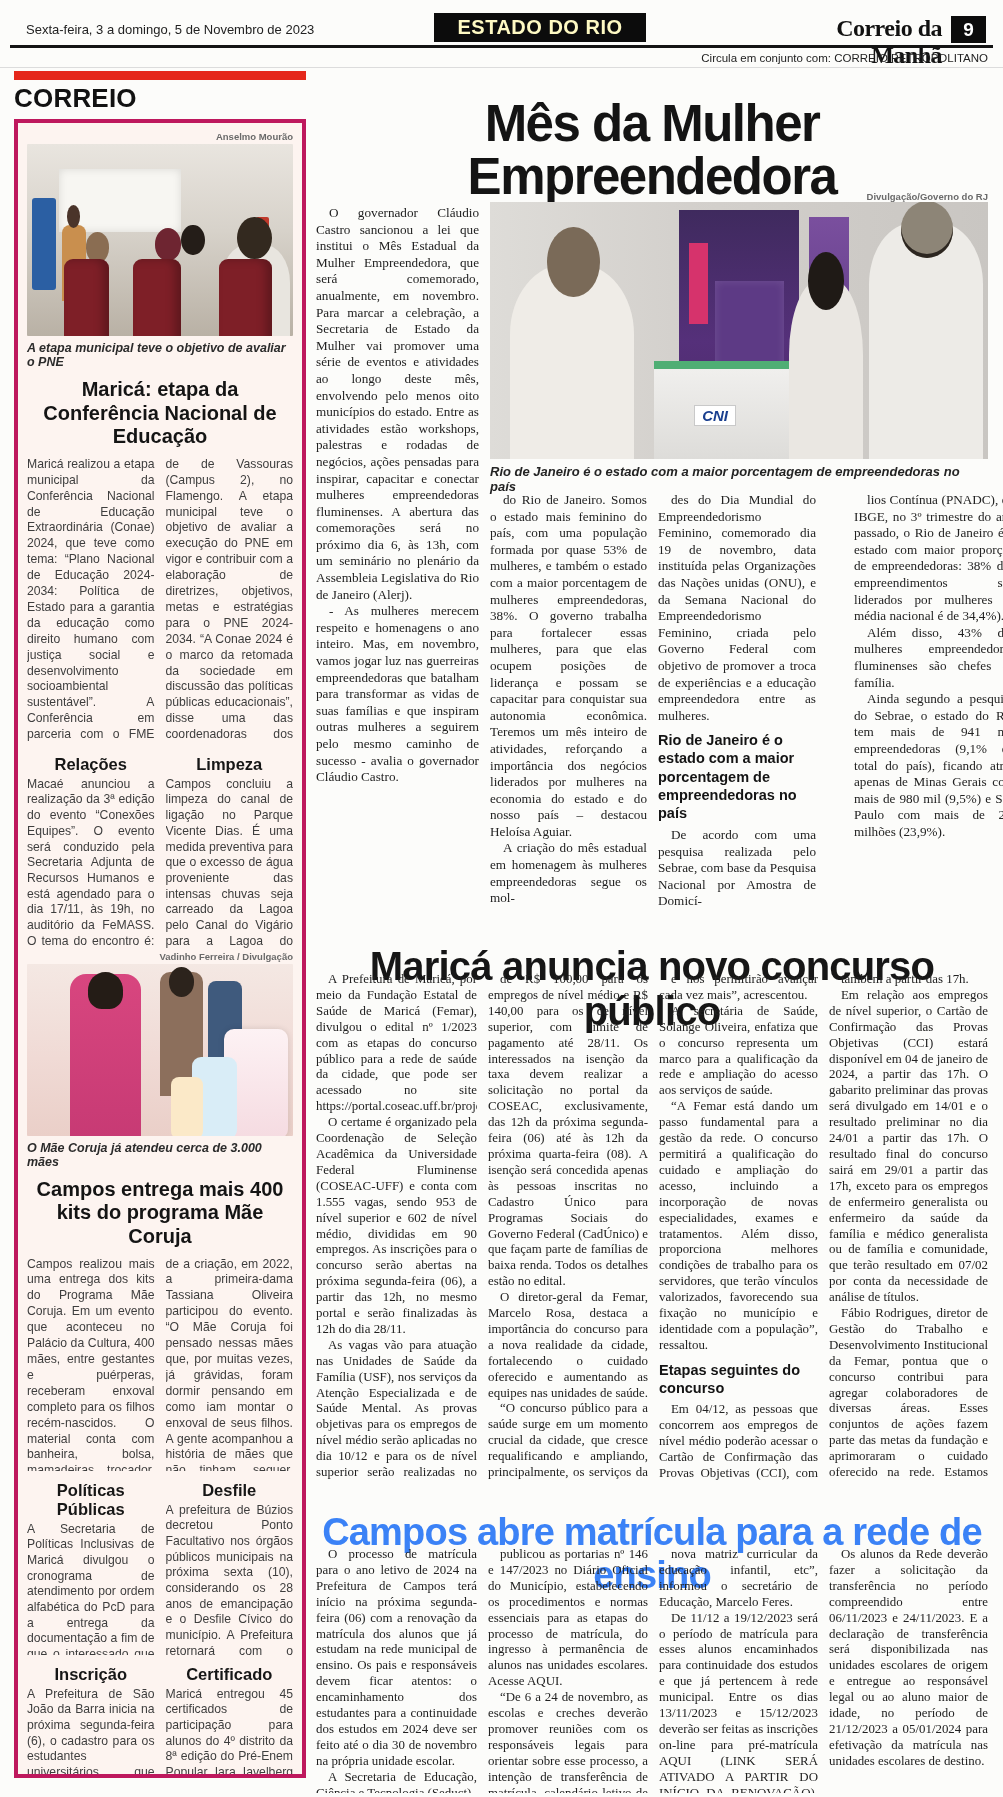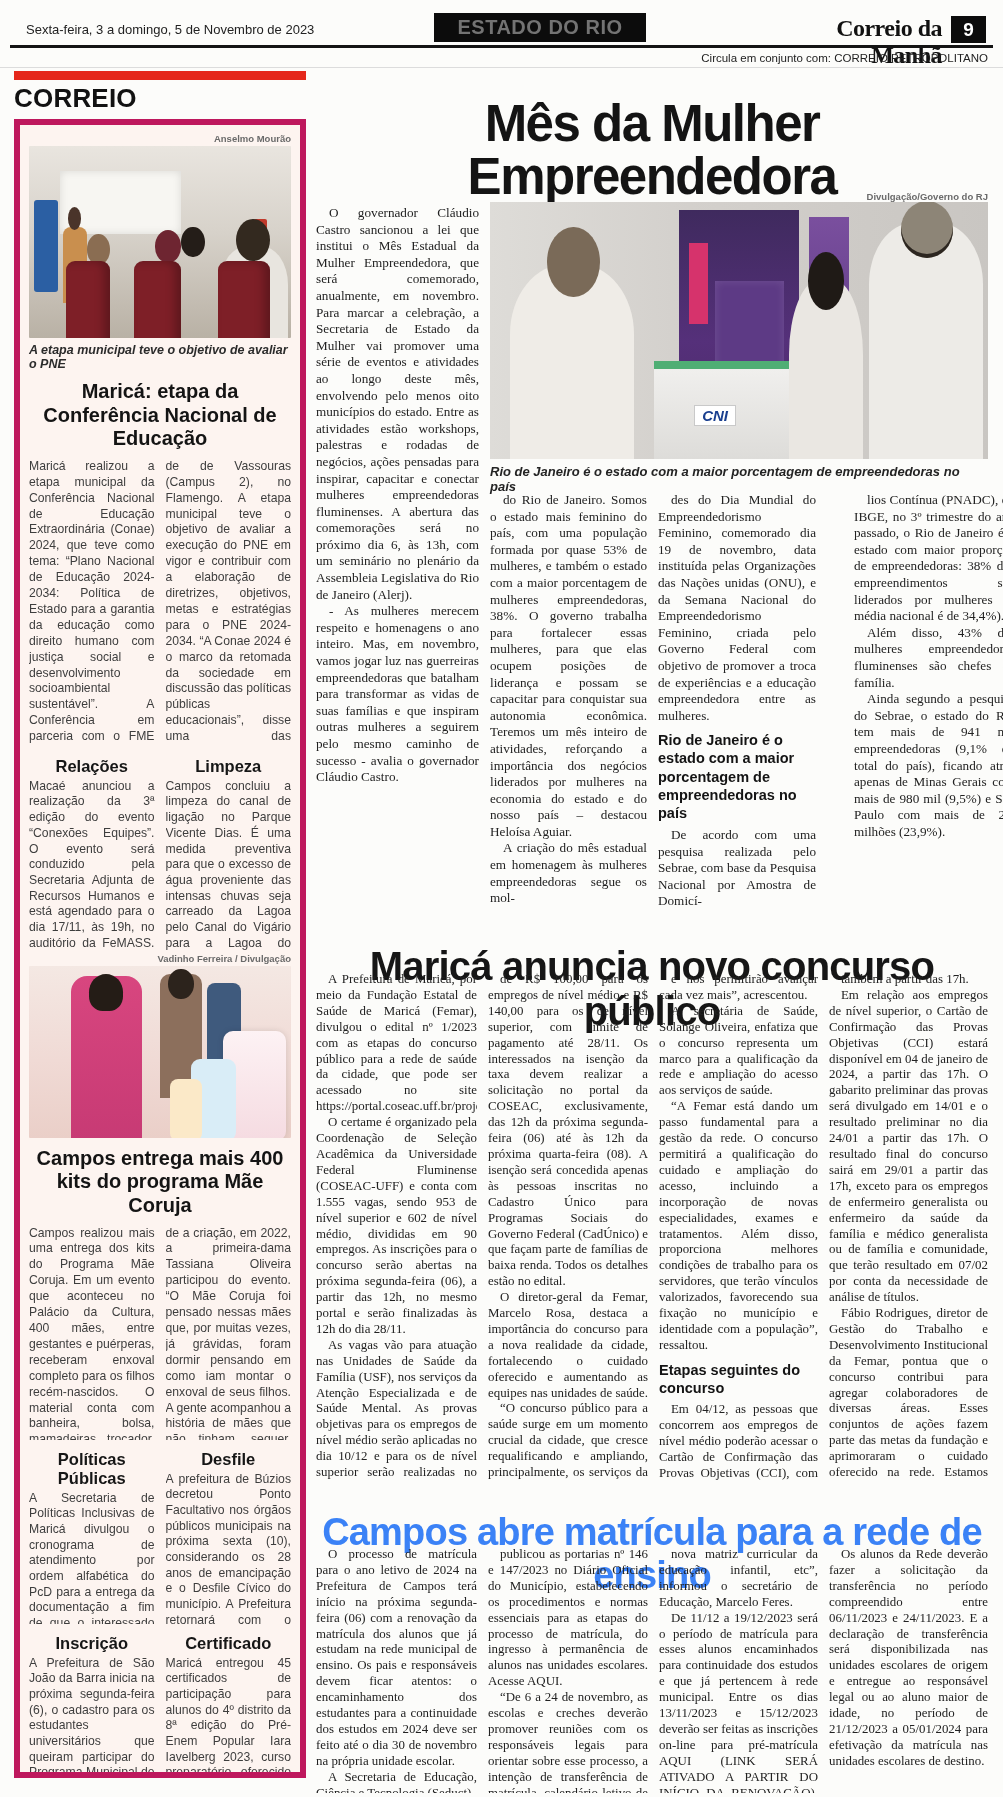--- a/index.html
+++ b/index.html
@@ -2,31 +2,31 @@
 <html lang="pt-BR"><head>
 <meta charset="utf-8">
 <style>
   * { box-sizing: border-box; }
   html,body { margin:0; padding:0; }
   body { font-family:"Liberation Sans", sans-serif; background:#e9e9e9; }
   .page { position:relative; width:1003px; height:1797px; background:#fcfcfa; overflow:hidden; color:#1a1a1a; margin:0 auto; }
 
   
   .h-date { position:absolute; left:26px; top:22px; font-size:13px; color:#222; }
-  .h-section { position:absolute; left:434px; top:13px; width:212px; height:29px; background:#0c0c0c; color:#737373; font-weight:700; font-size:20px; text-align:center; line-height:29px; letter-spacing:.5px; }
+  .h-section { position:absolute; left:434px; top:13px; width:212px; height:29px; background:#0c0c0c; color:#fef9c3; font-weight:700; font-size:20px; text-align:center; line-height:29px; letter-spacing:.5px; }
   .h-masthead { position:absolute; left:770px; top:15px; width:172px; text-align:right; font-family:Liberation Serif, serif; font-weight:700; font-size:24px; letter-spacing:-.5px; color:#111; }
   .h-page { position:absolute; left:951px; top:16px; width:35px; height:27px; background:#0c0c0c; color:#fff; font-weight:700; font-size:19px; text-align:center; line-height:27px; }
   .h-rule { position:absolute; left:10px; top:45px; width:983px; height:3px; background:#141414; }
   .h-circ { position:absolute; left:600px; top:52px; width:388px; text-align:right; font-size:11.5px; color:#222; }
   .h-hair { position:absolute; left:0; top:67px; width:1003px; height:1px; background:#dcdcdc; }
 
   
   .cf-bar { position:absolute; left:14px; top:71px; width:292px; height:9px; background:#e5271b; }
   .cf-title { position:absolute; left:14px; top:83px; width:292px; font-size:26px; font-weight:800; letter-spacing:.2px; color:#121212; }
-  .left-box { position:absolute; left:14px; top:119px; width:292px; height:1659px; border:6px solid #be185d; background:#fdf4f0; padding:6px 9px; overflow:hidden; }
+  .left-box { position:absolute; left:14px; top:119px; width:292px; height:1659px; border:4px solid #be185d; background:#fdf4f0; padding:6px 9px; overflow:hidden; }
   .credit { text-align:right; font-size:9.5px; font-weight:700; color:#6a6a6a; margin:2px 0; }
   .lphoto { position:relative; overflow:hidden; border-radius:1px; }
   .lphoto1 { height:192px; background:linear-gradient(180deg,#e9e5df 0%,#d7d2ca 45%,#b9b1a5 100%); }
   .lphoto2 { height:172px; background:linear-gradient(180deg,#f4e8e3 0%,#f0dad5 55%,#eacfc8 100%); }
   .lcaption { margin-top:5px; font-size:12.5px; font-weight:700; font-style:italic; color:#2b2b2b; }
   .ltitle { margin:9px 2px 2px; text-align:center; font-size:20px; line-height:1.18; font-weight:800; color:#141414; }
   .lcols { display:flex; gap:11px; margin-top:8px; }
   .lcol { flex:1; font-size:12.2px; line-height:15.9px; text-align:justify; color:#3e3e3e; overflow:hidden; }
   .lcols1 { height:288px; }
   .lcols2 { height:214px; }
@@ -168,20 +168,21 @@
 
     <div class="credit">Vadinho Ferreira / Divulgação</div>
     <div class="lphoto lphoto2">
       <div class="p2-fig"></div>
       <div class="p2-fig2"></div>
       <div class="p2-fig3"></div>
       <div class="p2-kit1"></div>
       <div class="p2-kit2"></div>
       <div class="p2-kit3"></div>
     </div>
+    <div class="lcaption">O Mãe Coruja já atendeu cerca de 3.000 mães</div>
     <h2 class="ltitle">Campos entrega mais 400 kits do programa Mãe Coruja</h2>
     <div class="lcols lcols2">
       <div class="lcol">
           <p>Campos realizou mais uma entrega dos kits do Programa Mãe Coruja. Em um evento que aconteceu no Palácio da Cultura, 400 mães, entre gestantes e puérperas, receberam enxoval completo para os filhos recém-nascidos. O material conta com banheira, bolsa, mamadeiras, trocador, macacão, entre outros itens. Acompanhando des-</p>
         </div>
       <div class="lcol">
           <p>de a criação, em 2022, a primeira-dama Tassiana Oliveira participou do evento. “O Mãe Coruja foi pensado nessas mães que, por muitas vezes, já grávidas, foram dormir pensando em como iam montar o enxoval de seus filhos. A gente acompanhou a história de mães que não tinham, sequer, uma roupinha para vestir o seu bebê”, afirmou.</p>
         </div>
     </div>
 

